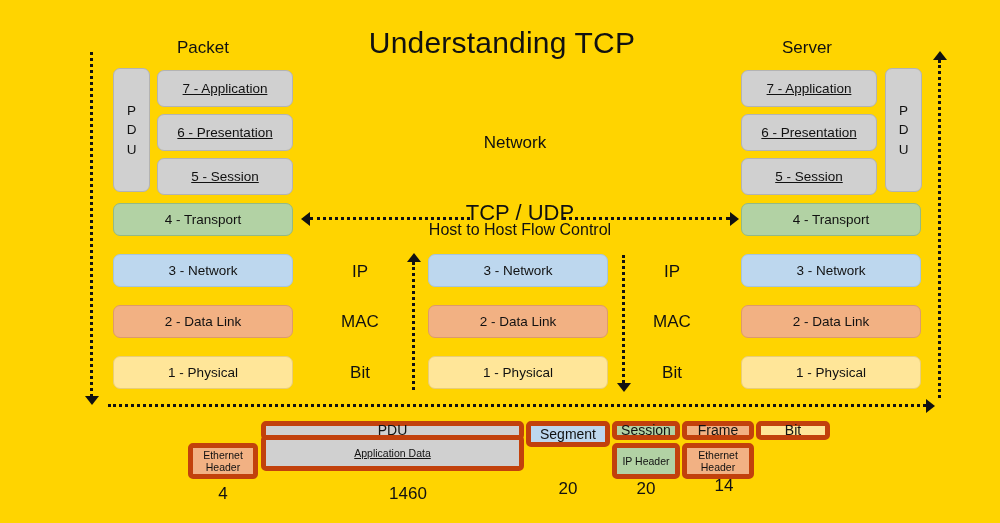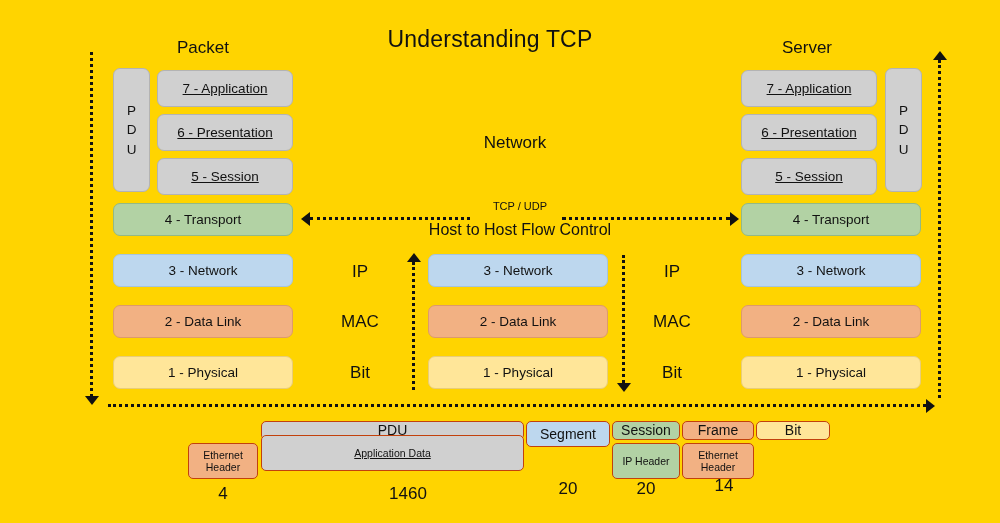--- a/index.html
+++ b/index.html
@@ -9,22 +9,22 @@
     font-family:"Liberation Sans", sans-serif;
     color:#111;
     overflow:hidden;
     position:relative;
   }
   #stage{position:absolute;left:0;top:0;width:1000px;height:523px;}
   .abs{position:absolute;}
 
   
   .title{
-    left:340px;top:26px;width:300px;
-    font-size:23px;font-weight:400;text-align:center;
+    left:352px;top:26px;width:300px;
+    font-size:30px;font-weight:400;text-align:center;
     letter-spacing:.2px;white-space:nowrap;
   }
   .colhead{
     font-size:17px;text-align:center;white-space:nowrap;
   }
   .network-label{
     left:415px;top:133px;width:200px;text-align:center;
     font-size:17px;
   }
 
@@ -55,21 +55,21 @@
   }
 
   
   .midlab{
     font-size:17px;text-align:center;white-space:nowrap;
   }
 
   
   .tcpudp{
     left:410px;top:200px;width:220px;text-align:center;
-    font-size:11px;white-space:nowrap;
+    font-size:22px;white-space:nowrap;
   }
   .h2h{
     left:380px;top:221px;width:280px;text-align:center;
     font-size:16px;white-space:nowrap;
   }
 
   
   .dot-v{
     border-left:3px dotted #111;
   }
@@ -78,21 +78,21 @@
   }
   .arrow{position:absolute;width:0;height:0;}
   .ar-up{border-left:7px solid transparent;border-right:7px solid transparent;border-bottom:9px solid #111;}
   .ar-down{border-left:7px solid transparent;border-right:7px solid transparent;border-top:9px solid #111;}
   .ar-left{border-top:7px solid transparent;border-bottom:7px solid transparent;border-right:9px solid #111;}
   .ar-right{border-top:7px solid transparent;border-bottom:7px solid transparent;border-left:9px solid #111;}
 
   
   .ebox{
     box-sizing:border-box;
-    border:1px solid #c2410c;
+    border:5px solid #c2410c;
     border-radius:5px;
     display:flex;align-items:center;justify-content:center;
     text-align:center;line-height:1.15;
   }
   .etop{font-size:14px;}
   .ebot{font-size:10.5px;}
   .enum{
     font-size:17px;text-align:center;white-space:nowrap;
   }
 </style>

